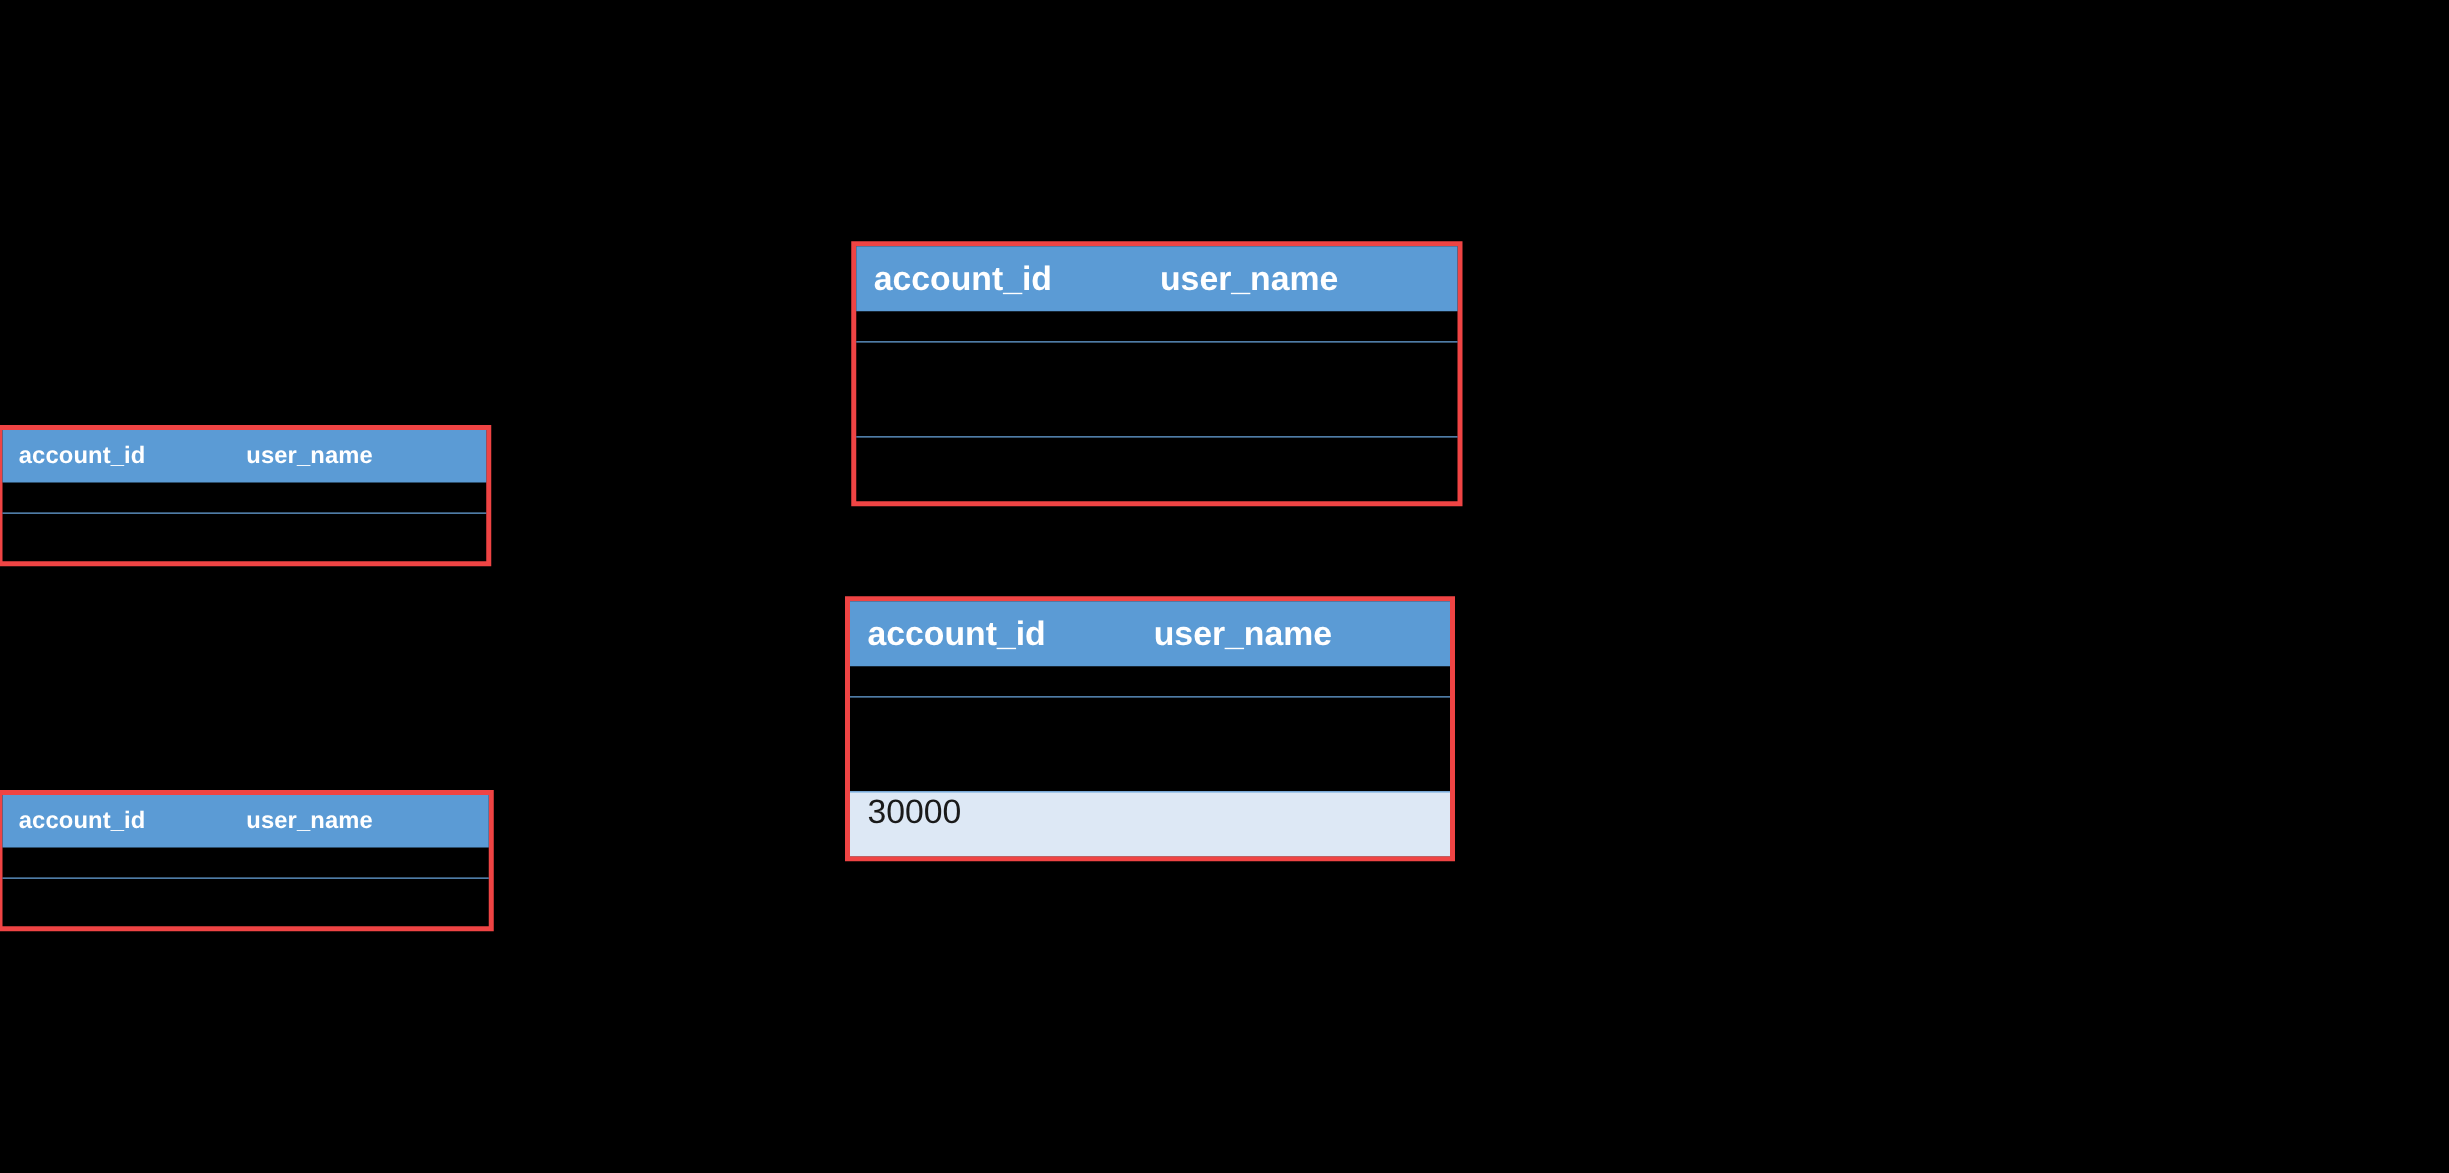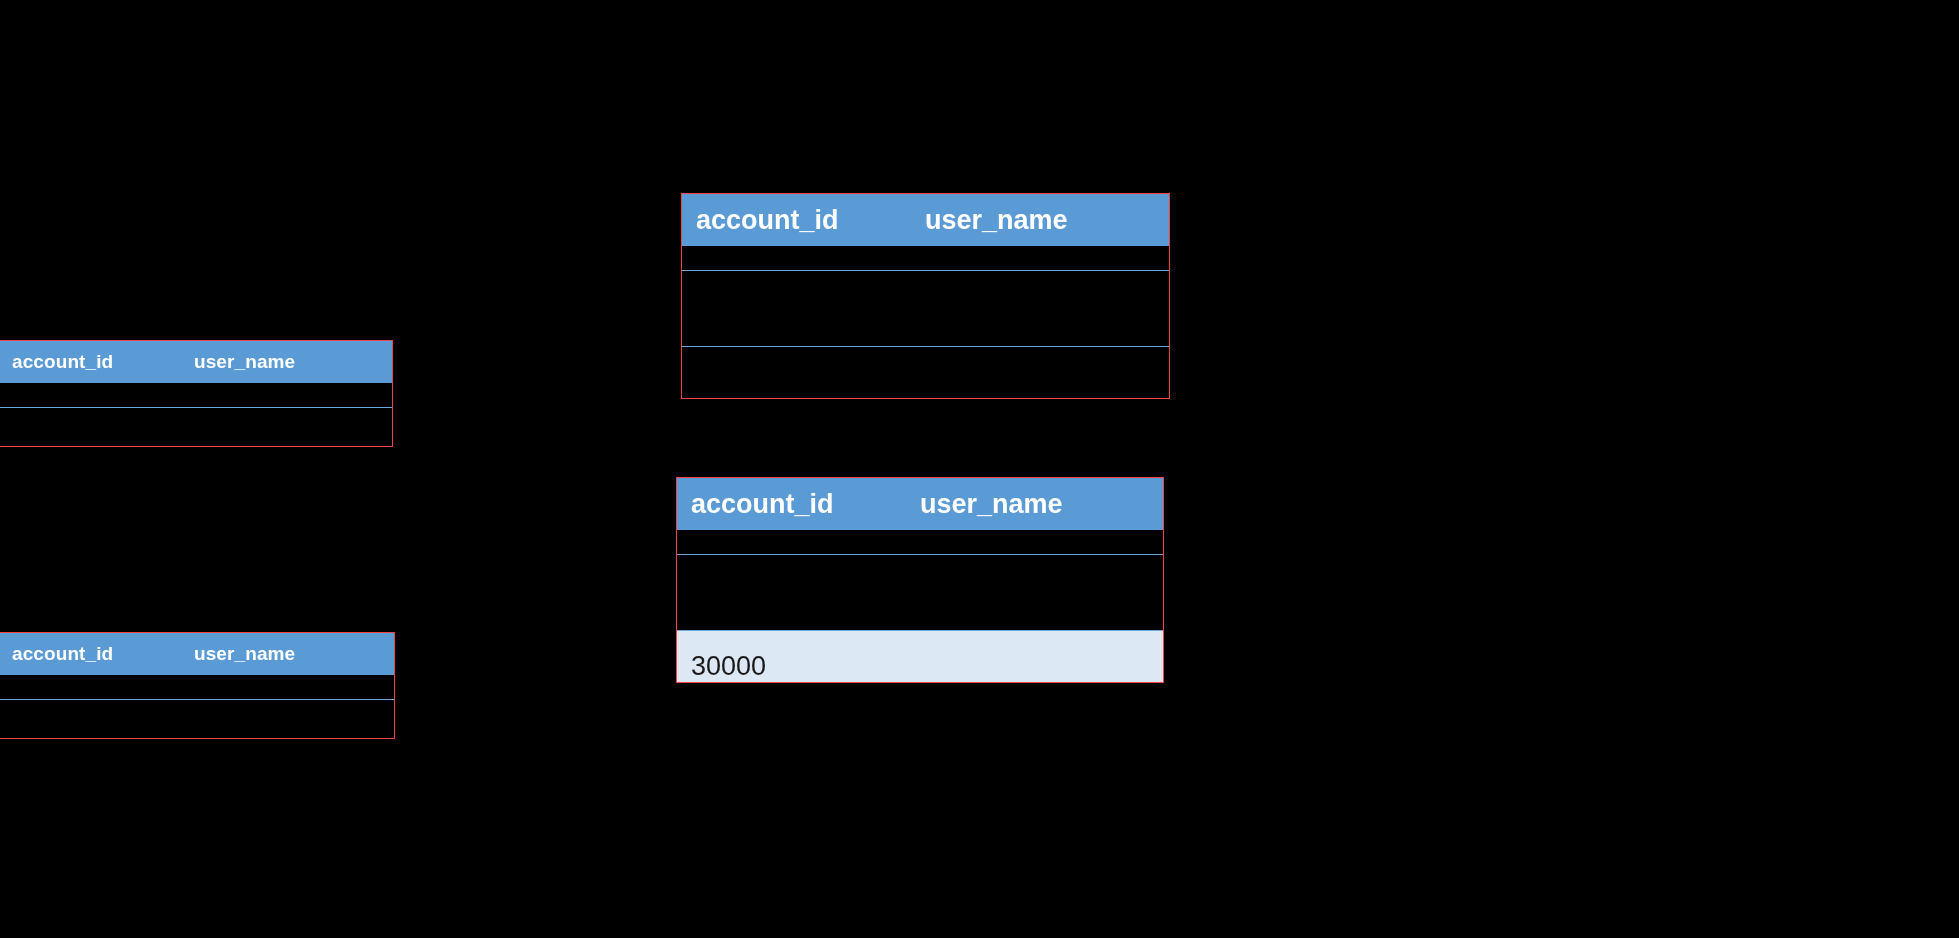--- a/index.html
+++ b/index.html
@@ -19,37 +19,37 @@
   .canvas {
     position: absolute;
     inset: 0;
     background: #000000;
   }
 
   
   .db-table {
     position: absolute;
     box-sizing: border-box;
-    border: 1px solid #ef4444;
+    border: 4px solid #ef4444;
     background: transparent;
   }
 
   .tbl-header {
     display: flex;
     align-items: center;
     background: #5b9bd5;
     color: #ffffff;
     font-weight: bold;
     box-sizing: border-box;
     width: 100%;
   }
 
   .tbl-row {
     display: flex;
-    align-items: flex-end;
+    align-items: flex-start;
     box-sizing: border-box;
     width: 100%;
     border-top: 1px solid #6aa5dd;
     color: #000000;
     margin-top: 24px;
   }
 
   .tbl-row.empty-row {
     background: transparent;
   }

